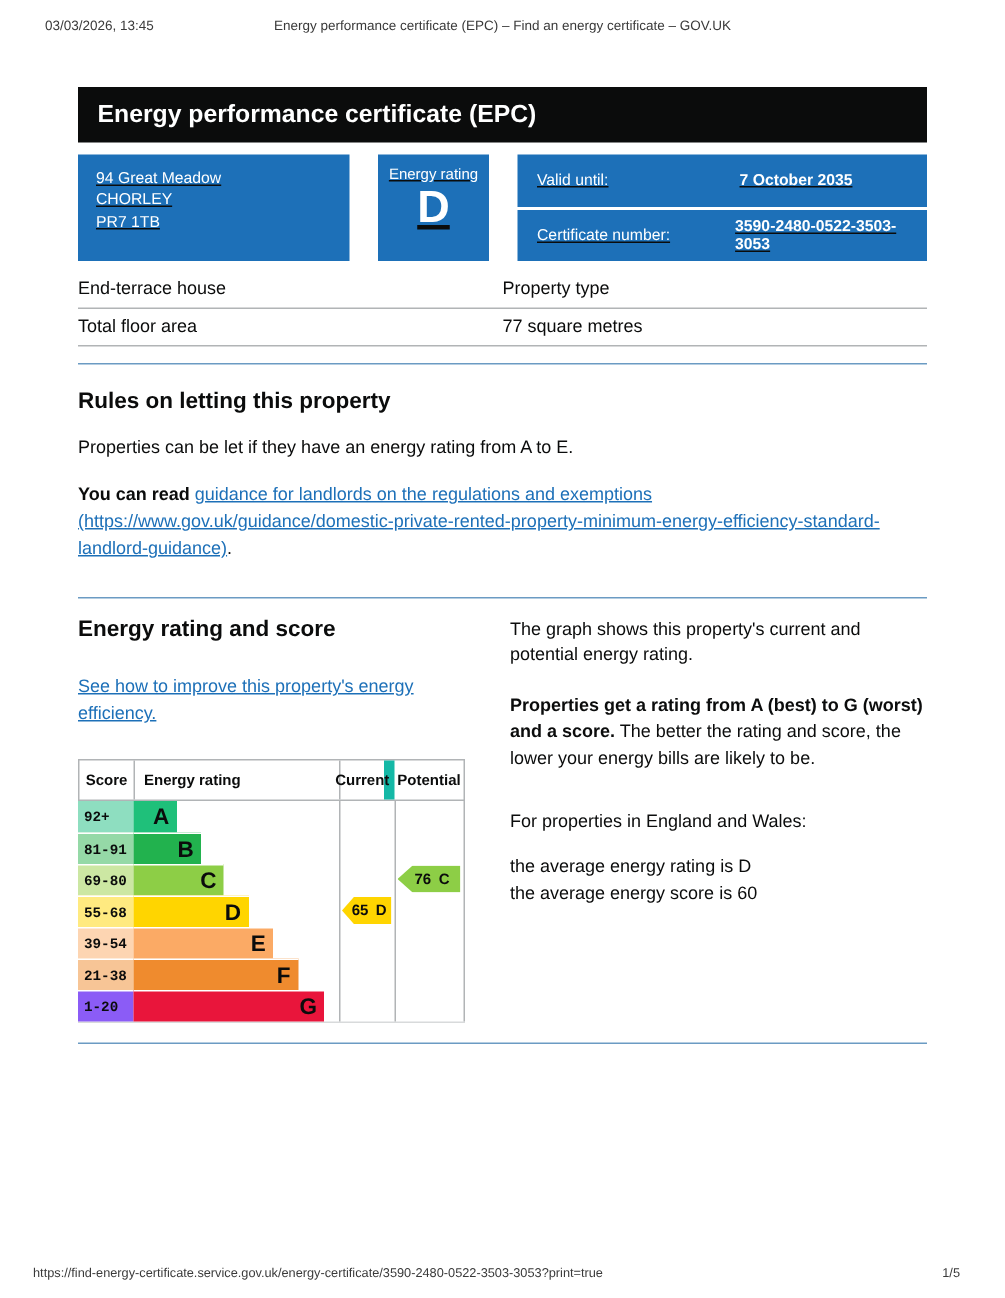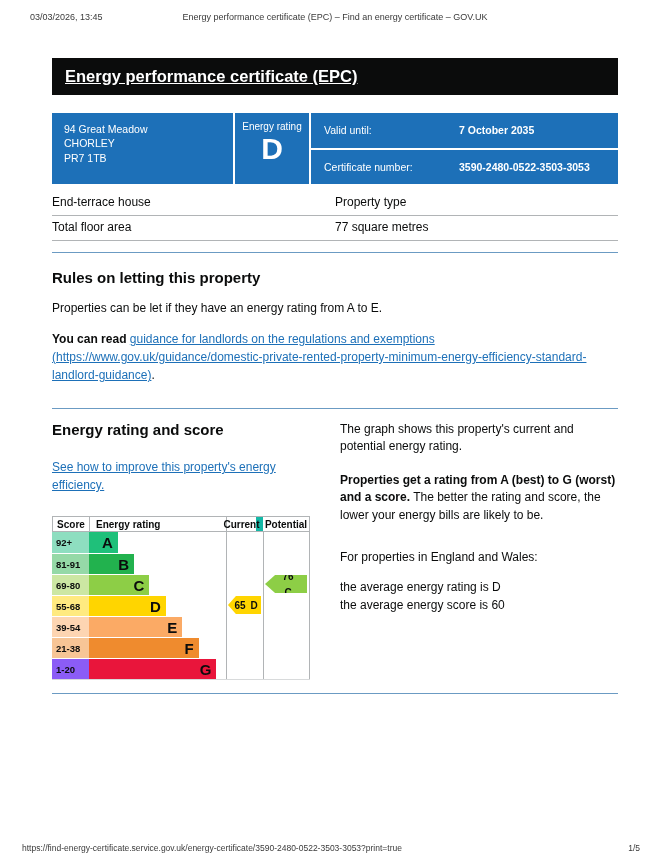--- a/index.html
+++ b/index.html
@@ -10,23 +10,23 @@
   .print-meta-top { position: absolute; top: 12px; left: 30px; right: 30px;
     display: grid; grid-template-columns: 1fr auto 1fr; font-size: 9px; color: #3a3a3a; }
   .print-meta-top .dt { text-align: left; }
   .print-meta-top .ttl { text-align: center; }
   .page-footer { position: absolute; bottom: 12px; left: 22px; right: 30px;
     display: flex; justify-content: space-between; font-size: 8.5px; color: #3a3a3a; }
 
   .content { margin: 58px 52px 0 52px; width: 566px; }
 
   .banner { height: 37px; background: #0b0c0c; color: #fff; display: flex; align-items: center;
-    padding-left: 13px; font-size: 16.5px; font-weight: bold; text-decoration: underline; }
-
-  .summary-box { margin-top: 18px; display: flex; gap: 2px; height: 71px; }
+    padding-left: 13px; font-size: 16.5px; font-weight: bold; }
+
+  .summary-box { margin-top: 8px; display: flex; gap: 19px; height: 71px; text-decoration: underline; }
   .summary-box > div { background: #1d70b8; color: #fff; }
   .sum-address { width: 181px; padding: 9px 12px; font-size: 10.5px; line-height: 1.38; }
   .sum-rating { width: 74px; display: flex; flex-direction: column; align-items: center; padding-top: 8px; }
   .sum-rating .lbl { font-size: 10px; }
   .sum-rating .big { font-size: 30px; font-weight: bold; margin-top: 0px; line-height: 1.1; }
   .sum-details { flex: 1; display: flex; flex-direction: column; gap: 2px; background: transparent !important; }
   .sum-details .row { flex: 1; background: #1d70b8; display: flex; align-items: center; padding-left: 13px; font-size: 10.5px; }
   .sum-details .row .lbl { width: 135px; }
   .sum-details .row .val { font-weight: bold; }
 
@@ -47,32 +47,32 @@
   .col-right { flex: 1; }
   .col-left .improve { display: inline-block; margin-top: 20px; font-size: 12px; line-height: 1.5; }
   .col-right p { font-size: 12px; line-height: 1.45; }
   .col-right .p2 { margin-top: 16px; }
   .col-right .p3 { margin-top: 25px; }
   .col-right .plist { margin-top: 12px; }
   .col-right .plist div { font-size: 12px; line-height: 1.5; }
 
   
   .epc-chart { margin-top: 22px; width: 258px; font-size: 10px; }
-  .epc-head { display: flex; height: 16px; border: 1px solid #b1b4b6; }
+  .epc-head { display: flex; height: 28px; border: 1px solid #b1b4b6; }
   .epc-head > div { display: flex; align-items: center; font-weight: bold; }
   .h-score { width: 37px; justify-content: center; border-right: 1px solid #b1b4b6; }
   .h-rating { width: 137px; padding-left: 6px; border-right: 1px solid #b1b4b6; }
   .h-current { width: 36px; justify-content: center; border-right: 7px solid #14b8a6; text-align: center; }
   .h-potential { flex: 1; justify-content: center; }
   .epc-body { display: flex; border-bottom: 1px solid #d8dadb; }
   .bands-block { width: 174px; }
   .band-row { display: flex; height: 21px; }
   .band-row + .band-row .score-cell, .band-row + .band-row .bar { border-top: 1px solid #fff; }
   .score-cell { width: 37px; display: flex; align-items: center; padding-left: 4px;
-    font-size: 9.5px; font-weight: bold; }
+    font-size: 9.5px; font-weight: bold; font-family: Liberation Mono, monospace; }
   .bar-track { flex: 1; }
   .bar { height: 100%; display: flex; align-items: center; justify-content: flex-end;
     padding-right: 5px; font-size: 15px; font-weight: bold; color: #0b0c0c; }
   .arrow-col { position: relative; border-left: 1px solid #b1b4b6; }
   .col-current { width: 37px; }
   .col-potential { width: 47px; border-right: 1px solid #b1b4b6; }
   .arrow { position: absolute; left: 1px; right: 2px; height: 18px;
     clip-path: polygon(0% 50%, 24% 0%, 100% 0%, 100% 100%, 24% 100%);
     display: flex; align-items: center; justify-content: center; gap: 5px;
     padding-left: 9%; font-size: 10px; font-weight: bold; color: #0b0c0c; }
@@ -190,21 +190,21 @@
                   </div>
                 </div>
               </div>
             <div class="arrow-col col-current">
               <div class="arrow" id="arrow-current" style="top: 64px; background: rgb(255, 213, 0);">
                 <span>65</span>
                 <span>D</span>
               </div>
             </div>
             <div class="arrow-col col-potential">
-              <div class="arrow" id="arrow-potential" style="top: 43px; background: rgb(141, 206, 70); flex-direction: column;">
+              <div class="arrow" id="arrow-potential" style="top: 43px; background: rgb(141, 206, 70);">
                 <span>76</span>
                 <span>C</span>
               </div>
             </div>
           </div>
         </div>
       </div>
 
       <div class="col-right">
         <p class="p1">The graph shows this property's current and potential energy rating.</p>

